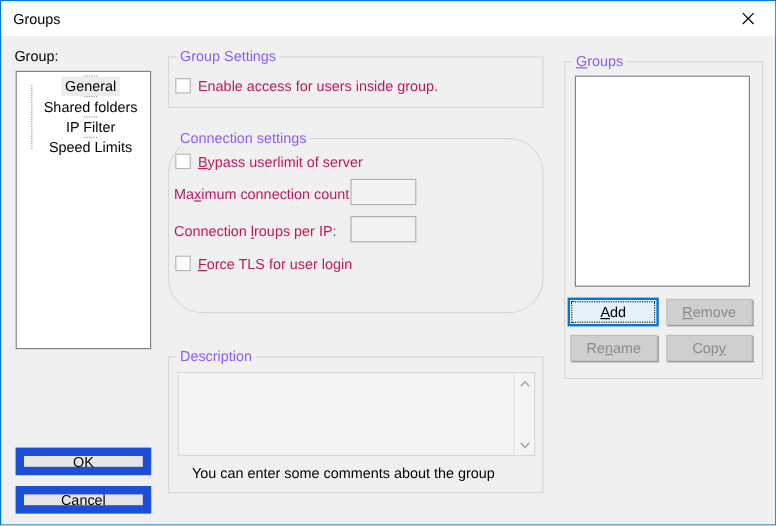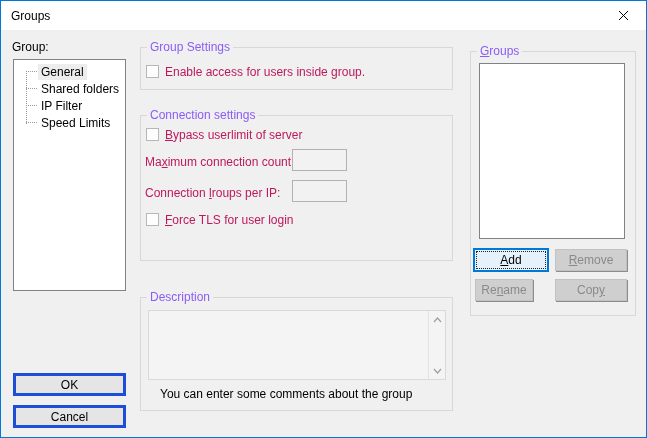--- a/index.html
+++ b/index.html
@@ -47,29 +47,29 @@
     background: #fff; border: 1px solid #7f8389;
     padding-top: 3px;
   }
   .tree-vline {
     position: absolute; left: 12px; top: 11px; height: 53px;
     border-left: 1px dotted #999;
   }
   .tree-item {
     position: relative; height: 17px;
     display: flex; align-items: center;
-    padding-left: 12px; cursor: default;
+    padding-left: 12px; cursor: default; flex-direction: column;
   }
   .tree-stub { width: 11px; border-top: 1px dotted #999; margin-right: 1px; }
   .tree-item .ti-label { padding: 1px 3px; white-space: nowrap; }
   .tree-item.selected .ti-label { background: #ededed; }
   
   .btn {
     position: absolute;
-    background: #e5e5e5; border: 3px solid #1d4ed8;
+    background: #e5e5e5; border: 7px solid #1d4ed8;
     font: inherit; color: #000; text-align: center;
     display: flex; align-items: center; justify-content: center;
   }
   .btn-default {
     background: #e5f1fb; border: 2px solid #0078d7;
     outline: 1px dotted #222; outline-offset: -4px;
   }
   .btn-disabled {
     background: #cfcfcf; border: 1px solid #c2c2c2;
     color: #8a8a8a; box-shadow: 1px 1px 0 0 #8c8c8c;
@@ -145,21 +145,21 @@
 
   <button class="btn" style="left:12px; top:372px; width:113px; height:23px;">OK</button>
   <button class="btn" style="left:12px; top:404px; width:113px; height:23px;">Cancel</button>
 
   <div class="groupbox" style="left:139px; top:46px; width:313px; height:43px;">
     <span class="gb-label">Group Settings</span>
   </div>
   <div class="checkbox" style="left:145px; top:64px;"></div>
   <span class="static disabled-text" style="left:164px; top:64px;">Enable access for users inside group.</span>
 
-  <div class="groupbox" style="left:139px; top:114px; width:313px; height:146px;">
+  <div class="groupbox" style="left:139px; top:114px; width:313px; height:146px;border-radius:29px;">
     <span class="gb-label">Connection settings</span>
   </div>
   <div class="checkbox" style="left:145px; top:127px;"></div>
   <span class="static disabled-text" style="left:164px; top:127px;"><span class="mn">B</span><span>ypass userlimit of server</span></span>
 
   <span class="static disabled-text" style="left:144px; top:154px;"><span>Ma</span><span class="mn">x</span><span>imum connection count:</span></span>
   <input class="textinput" style="left: 291px; top: 148px;" disabled="" value="">
 
   <span class="static disabled-text" style="left:144px; top:185px;"><span>Connection </span><span class="mn">l</span><span>roups per IP:</span></span>
   <input class="textinput" style="left: 291px; top: 179px;" disabled="" value="">
@@ -195,21 +195,21 @@
   <button class="btn btn-default" style="left:472px; top:247px; width:76px; height:24px;">
       <span class="mn">A</span>
       <span>dd</span>
     </button>
 
   <button class="btn btn-disabled" style="left:554px; top:248px; width:72px; height:22px;">
       <span class="mn">R</span>
       <span>emove</span>
     </button>
 
-  <button class="btn btn-disabled" style="left:474px; top:278px; width:58px; height:22px;">
+  <button class="btn btn-disabled" style="left:474px; top:278px; width:73px; height:22px;">
       <span>Re</span>
       <span class="mn">n</span>
       <span>ame</span>
     </button>
 
   <button class="btn btn-disabled" style="left:554px; top:278px; width:72px; height:22px;">
       <span>Cop</span>
       <span class="mn">y</span>
     </button>
 

